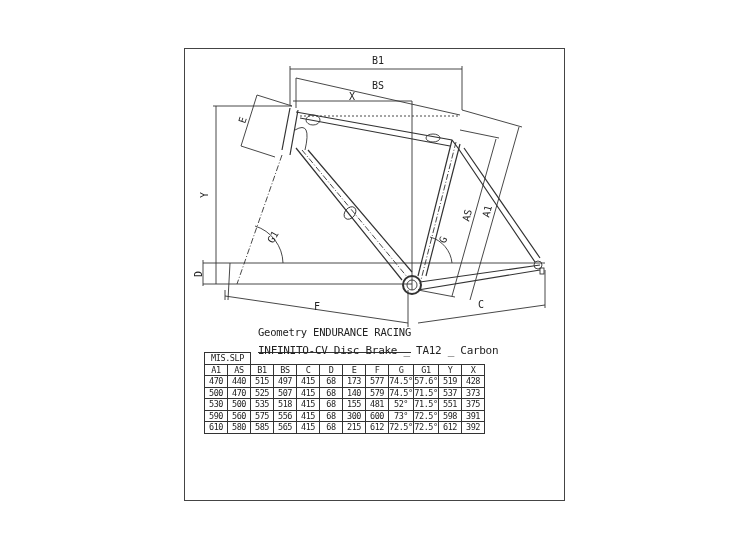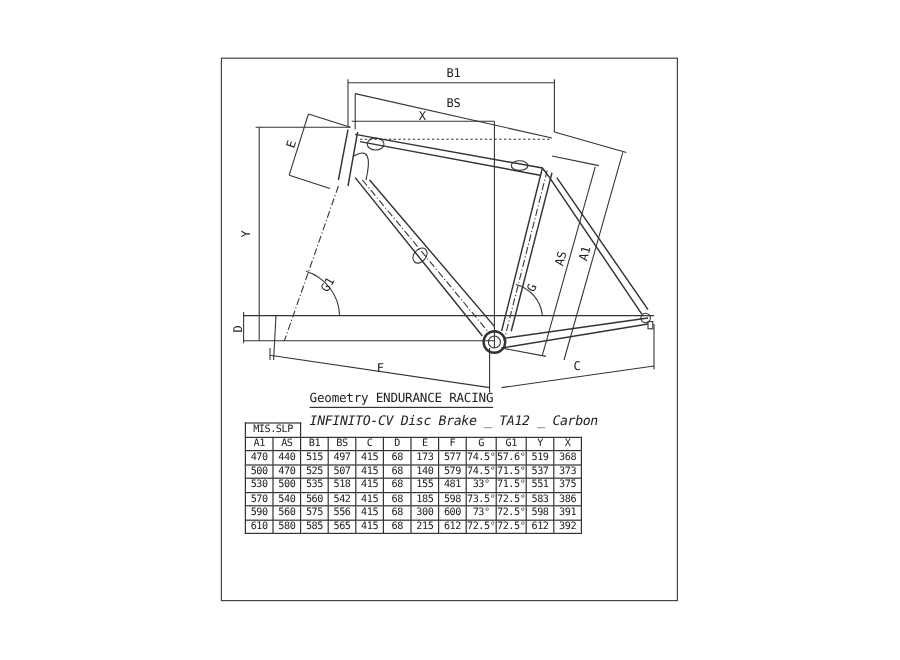--- a/index.html
+++ b/index.html
@@ -2,22 +2,22 @@
 <html><head>
 <meta charset="utf-8">
 <style>
   html, body { margin: 0; padding: 0; background: #ffffff; }
   body { width: 750px; height: 550px; position: relative; overflow: hidden;
          font-family: "DejaVu Sans Mono", "Liberation Mono", monospace; color: #222; }
   .sheet { position: absolute; left: 184px; top: 48px; width: 381px; height: 453px;
            border: 1.5px solid #444; box-sizing: border-box; background: #fff; }
   svg.drawing { position: absolute; left: 0; top: 0; }
   .title { position: absolute; left: 258px; top: 326px; font-size: 10.5px;
-           letter-spacing: -0.2px; color: #222; border-bottom: 1px solid #333; padding-bottom: 1px; }
-  .subtitle { position: absolute; left: 258px; top: 344px; font-size: 11px; letter-spacing: -0.3px; color: #222; font-style: italic; }
+           letter-spacing: -0.2px; color: #222; border-bottom: 1px solid #333; padding-bottom: 14px; }
+  .subtitle { position: absolute; left: 258px; top: 344px; font-size: 11px; letter-spacing: -0.3px; color: #222; }
   table.geo { position: absolute; left: 204px; top: 352px; border-collapse: collapse;
               font-size: 8.5px; letter-spacing: -0.4px; }
   table.geo td { border: 1px solid #333; text-align: center; padding: 0; height: 10.5px; line-height: 10px; }
   table.geo td.blank { border: none; }
 </style>
 </head>
 <body>
 
 <div class="sheet"></div>
 
@@ -135,21 +135,21 @@
         <td>440</td>
         <td>515</td>
         <td>497</td>
         <td>415</td>
         <td>68</td>
         <td>173</td>
         <td>577</td>
         <td>74.5°</td>
         <td>57.6°</td>
         <td>519</td>
-        <td>368</td>
+        <td>428</td>
   </tr>
   <tr>
     <td>500</td>
         <td>470</td>
         <td>525</td>
         <td>507</td>
         <td>415</td>
         <td>68</td>
         <td>140</td>
         <td>579</td>
@@ -160,38 +160,24 @@
   </tr>
   <tr>
     <td>530</td>
         <td>500</td>
         <td>535</td>
         <td>518</td>
         <td>415</td>
         <td>68</td>
         <td>155</td>
         <td>481</td>
-        <td>33°</td>
+        <td>52°</td>
         <td>71.5°</td>
         <td>551</td>
         <td>375</td>
-  </tr>
-  <tr>
-    <td>570</td>
-        <td>540</td>
-        <td>560</td>
-        <td>542</td>
-        <td>415</td>
-        <td>68</td>
-        <td>185</td>
-        <td>598</td>
-        <td>73.5°</td>
-        <td>72.5°</td>
-        <td>583</td>
-        <td>386</td>
   </tr>
   <tr>
     <td>590</td>
         <td>560</td>
         <td>575</td>
         <td>556</td>
         <td>415</td>
         <td>68</td>
         <td>300</td>
         <td>600</td>

